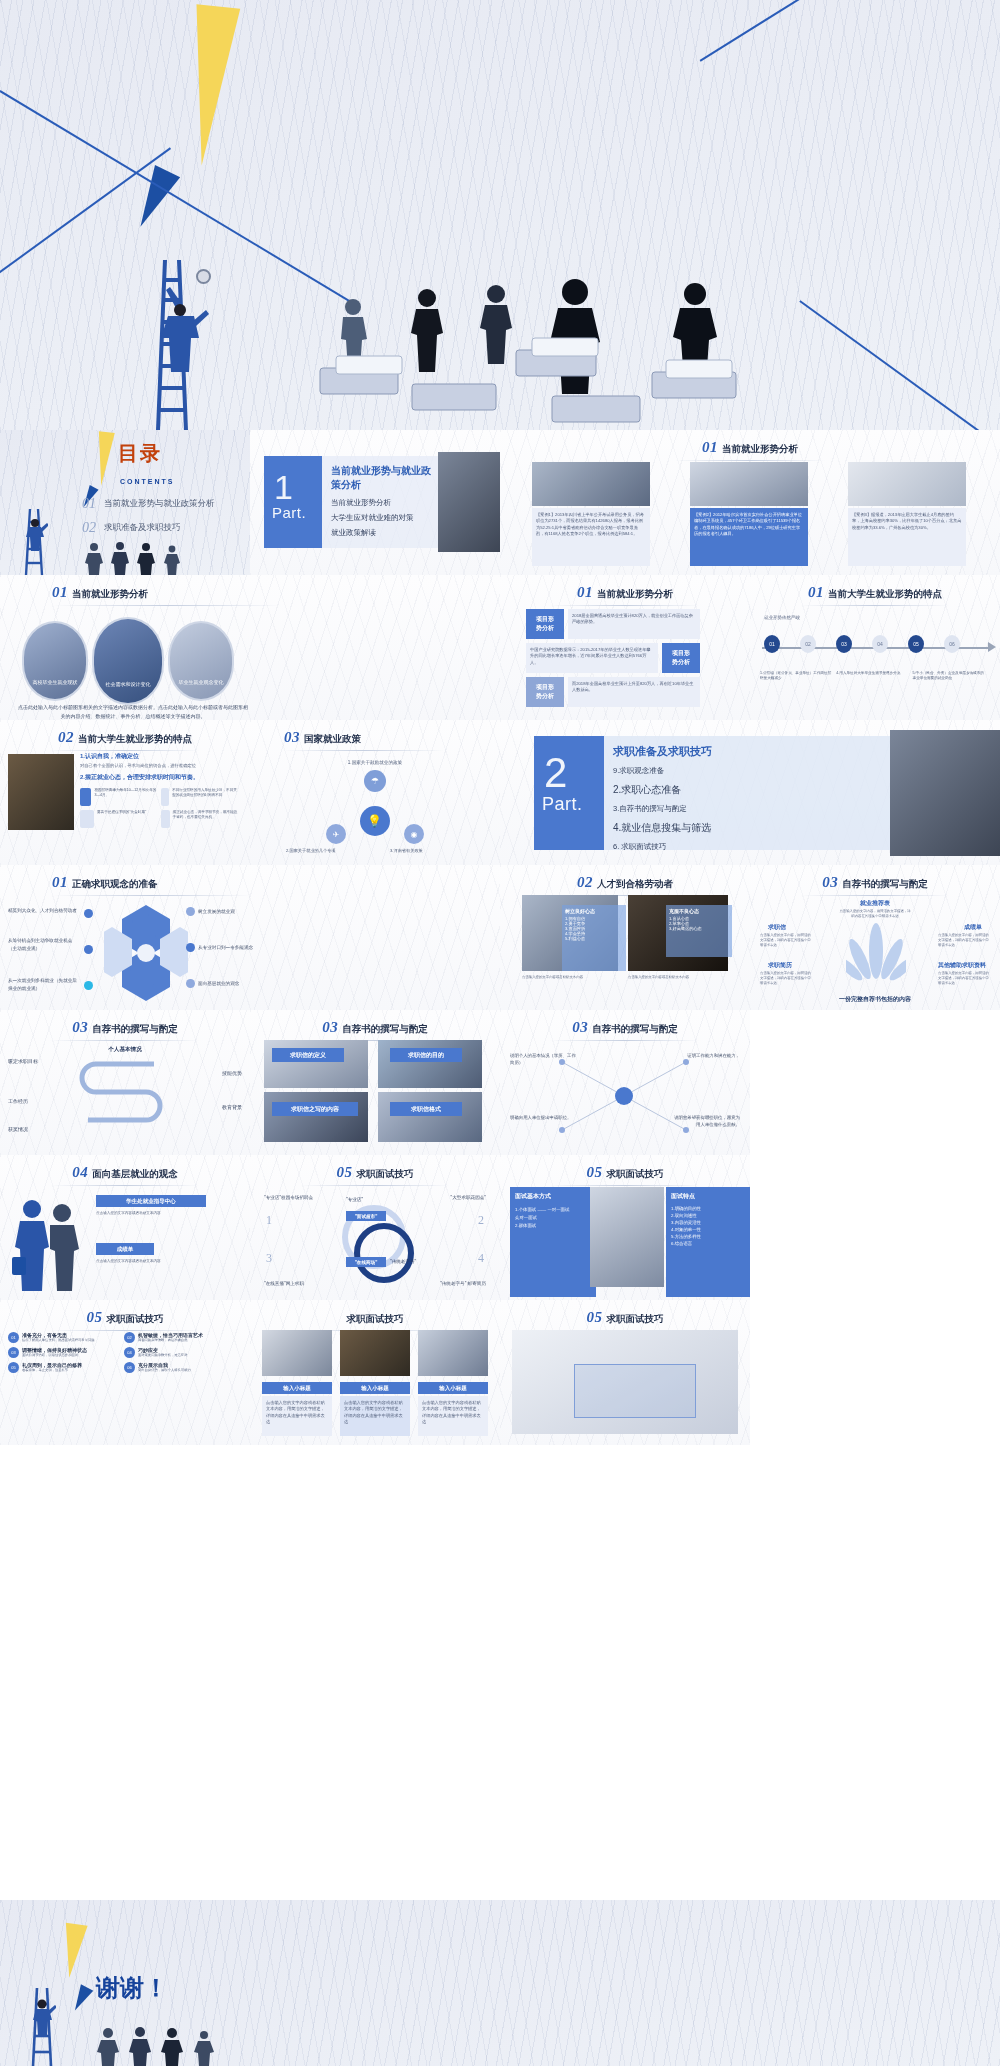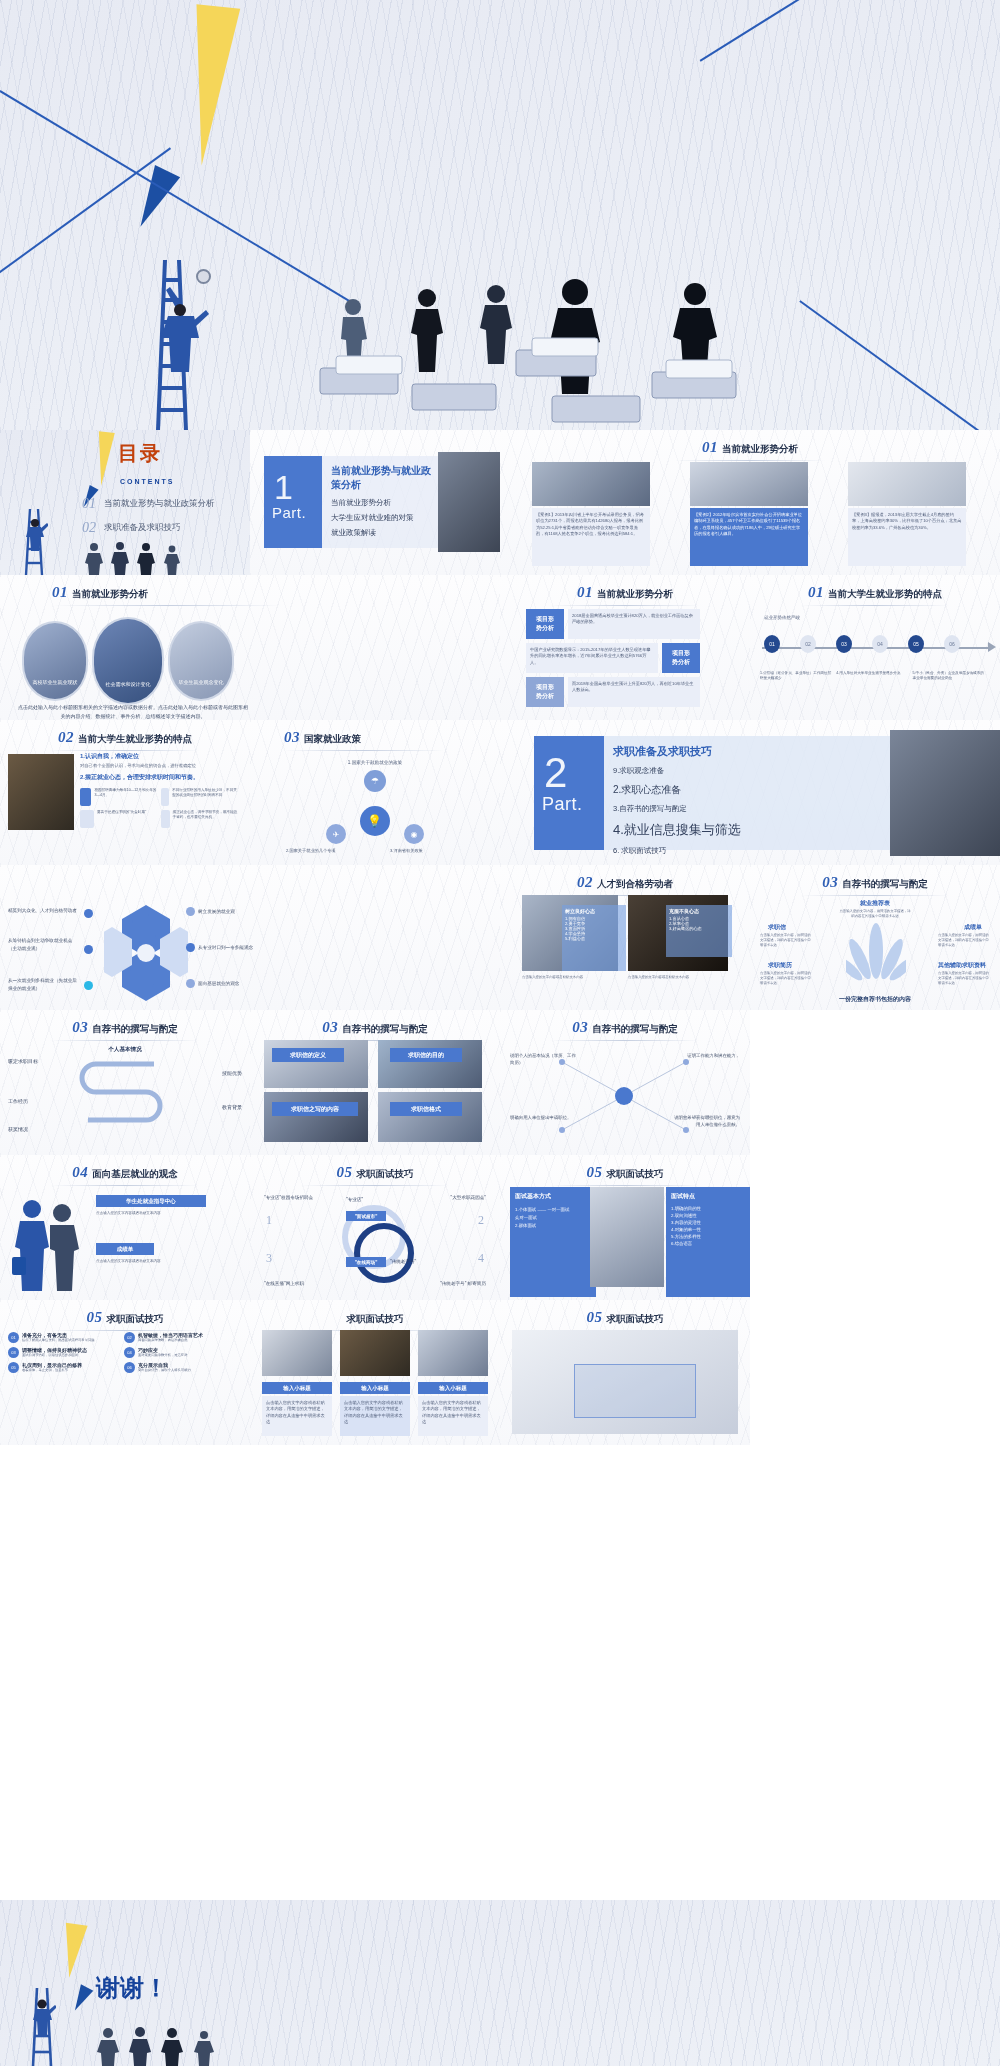--- a/index.html
+++ b/index.html
@@ -379,31 +379,35 @@
       <div class="partbox" style="left:34px;top:16px;width:70px;height:114px">
         <div class="pn" style="font-size:42px;padding-top:16px">2</div>
         <div class="pl" style="font-size:18px">Part.</div>
       </div>
       <div class="partpanel" style="left:104px;top:16px;right:110px;height:114px;background:rgba(222,231,246,.85)">
         <div class="pt" style="font-size:11px">求职准备及求职技巧</div>
         <ul style="margin:6px 0 0 0;padding:0">
           <li style="font-size:7.5px;margin-top:7px">9.求职观念准备</li>
           <li style="font-size:10px;margin-top:7px">2.求职心态准备</li>
           <li style="font-size:7.5px;margin-top:7px">3.自荐书的撰写与酌定</li>
-          <li style="font-size:13px;margin-top:7px">4.就业信息搜集与筛选</li>
+          <li style="font-size:10px;margin-top:7px">4.就业信息搜集与筛选</li>
           <li style="font-size:7.5px;margin-top:7px">6. 求职面试技巧</li>
         </ul>
       </div>
       <div class="photo" style="right:0;top:10px;width:110px;height:126px"></div>
     </div>
   </div>
 
   <div class="row">
     <div class="th w500">
       <div class="bgpattern"></div>
+      <div class="hdr" style="text-align:left;padding-left:52px">
+        <span class="num">01</span><span class="ht">正确求职观念的准备</span>
+        <div class="rule" style="margin:4px 0 0 0;width:200px"></div>
+      </div>
       <div style="position:absolute;left:8px;top:42px;width:70px;font-size:4.6px;line-height:1.7;color:#3d4b66">精英到大众化、人才到合格劳动者</div>
       <div style="position:absolute;left:8px;top:72px;width:70px;font-size:4.6px;line-height:1.7;color:#3d4b66">从等待机会到主动争取就业机会（主动就业观）</div>
       <div style="position:absolute;left:8px;top:112px;width:70px;font-size:4.6px;line-height:1.7;color:#3d4b66">从一次就业到多样就业（先就业后择业的就业观）</div>
       <div class="circle" style="position:absolute;left:84px;top:44px;width:9px;height:9px;background:#4a78ce"></div>
       <div class="circle" style="position:absolute;left:84px;top:80px;width:9px;height:9px;background:#4a78ce"></div>
       <div class="circle" style="position:absolute;left:84px;top:116px;width:9px;height:9px;background:#2bb8e6"></div>
       <svg style="position:absolute;left:104px;top:38px;width:84px;height:100px" viewBox="0 0 84 100">
         <polygon points="42,2 66,16 66,40 42,54 18,40 18,16" fill="#4a78ce" opacity=".95"></polygon>
         <polygon points="42,46 66,60 66,84 42,98 18,84 18,60" fill="#4a78ce" opacity=".95"></polygon>
         <polygon points="8,24 28,36 28,62 8,74 -12,62 -12,36" fill="#cfdcf3"></polygon>

